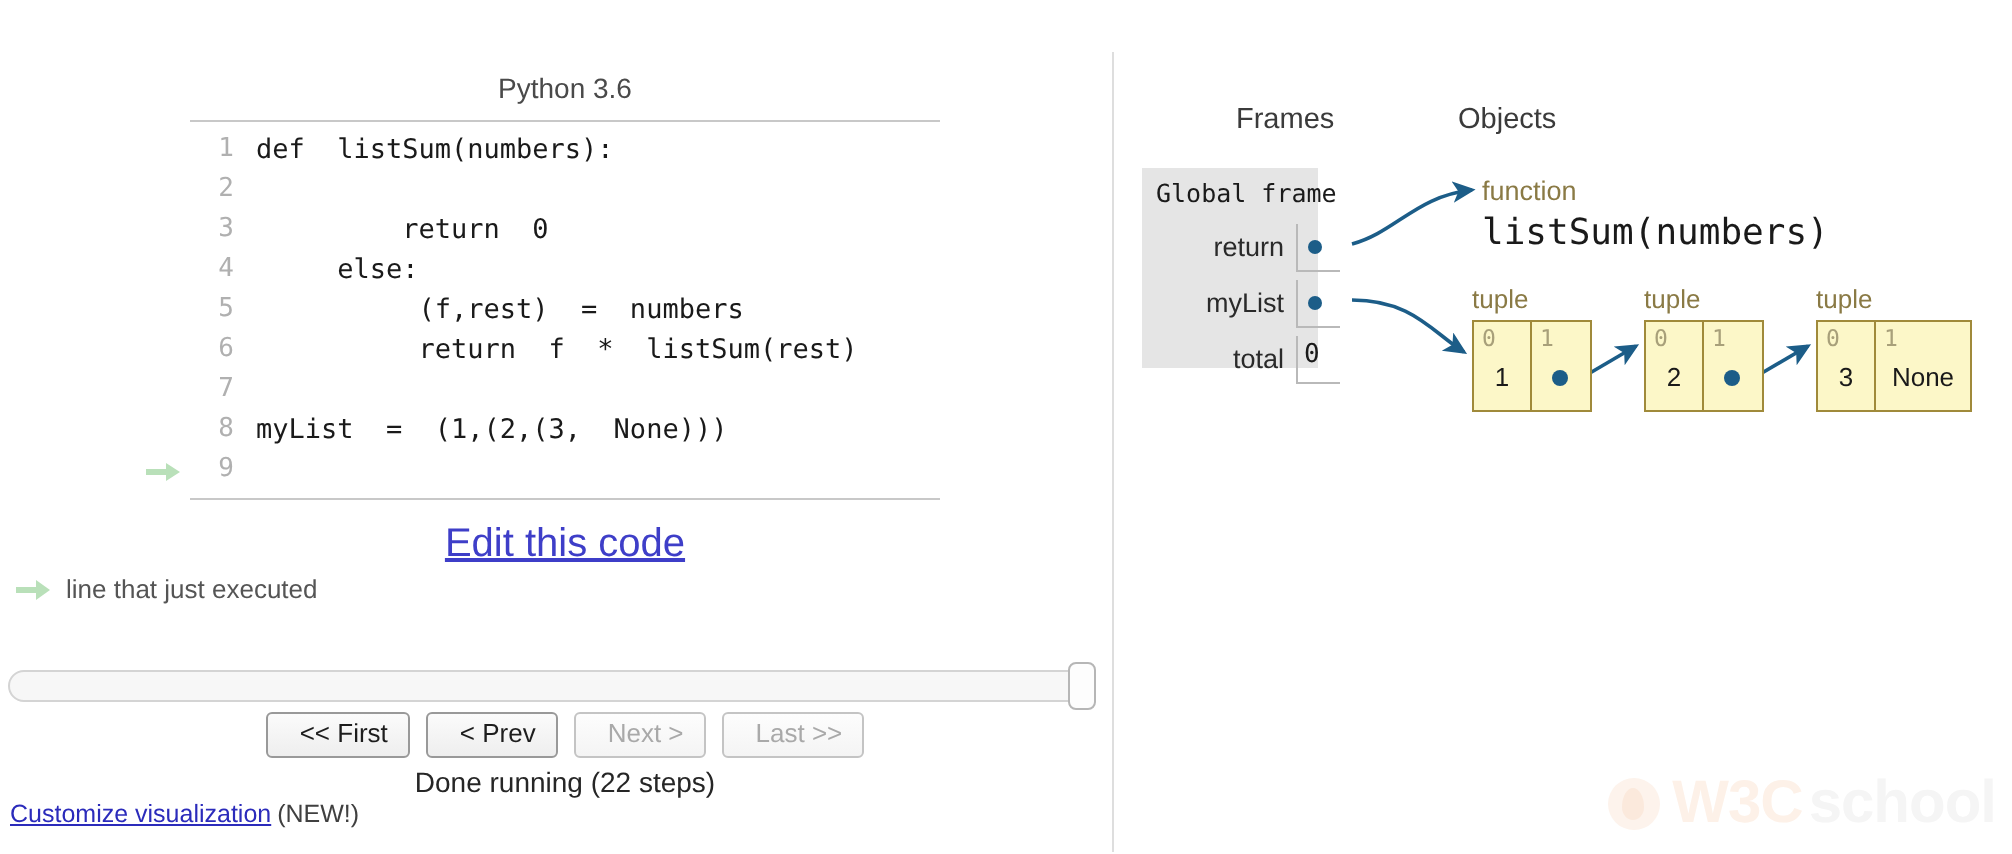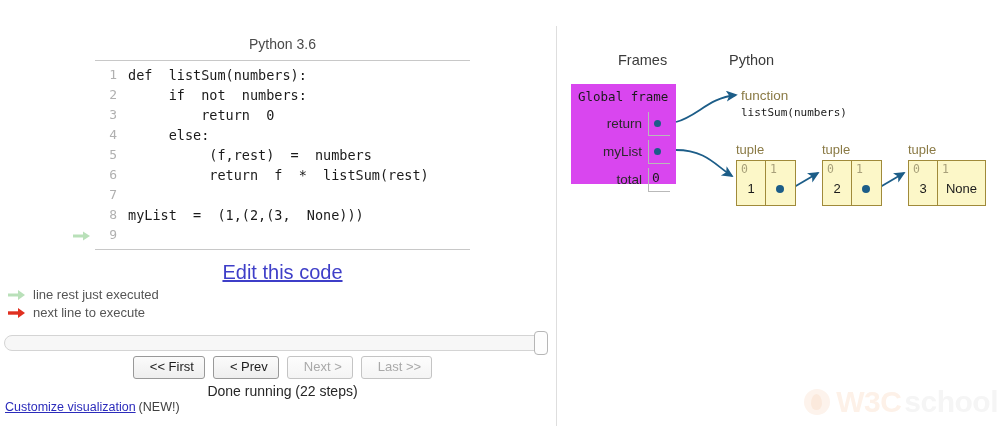--- a/index.html
+++ b/index.html
@@ -133,22 +133,22 @@
   #customize-link{color:#2b2bbb;text-decoration:underline;cursor:pointer;}
   #customize-new{color:#404040;margin-left:3px;}
 
   
   #right-panel{position:absolute;left:556px;top:0;width:450px;height:427px;}
 
   #hdr-frames{position:absolute;left:62px;top:52px;font-size:14.5px;color:#3b3b3b;}
   #hdr-objects{position:absolute;left:173px;top:52px;font-size:14.5px;color:#3b3b3b;}
 
   #global-frame{
-    position:absolute;left:15px;top:84px;width:105px;height:100px;
-    background:#d946ef;
+    position:absolute;left:15px;top:84px;width:88px;height:100px;
+    background:#e5e5e5;
   }
   #global-frame-title{
     position:absolute;left:7px;top:5px;
     font-family:"DejaVu Sans Mono","Liberation Mono",monospace;
     font-size:12.5px;color:#1a1a1a;white-space:nowrap;
   }
   .var-row{
     position:absolute;left:0;width:99px;height:27px;
     display:flex;align-items:center;
   }
@@ -172,21 +172,21 @@
     position:absolute;left:5px;top:8px;width:7px;height:7px;
     border-radius:50%;background:#1c5d88;
   }
 
   #obj-function-label{
     position:absolute;left:185px;top:88px;font-size:13.5px;color:#8a7a45;
   }
   #obj-function-sig{
     position:absolute;left:185px;top:106px;
     font-family:"DejaVu Sans Mono","Liberation Mono",monospace;
-    font-size:11px;color:#1a1a1a;white-space:nowrap;
+    font-size:18px;color:#1a1a1a;white-space:nowrap;
   }
 
   .tuple-group{position:absolute;top:142px;}
   .tuple-label{
     position:absolute;left:0;top:0;font-size:13px;color:#8a7a45;
   }
   .tuple-box{
     position:absolute;left:0;top:18px;
     display:flex;
     border:1px solid #a08a3a;
@@ -222,21 +222,20 @@
 
   <div id="py-version">Python 3.6</div>
 
   <div id="code-block">
       <div class="code-row">
         <span class="lineno">1</span>
         <span class="codetext">def  listSum(numbers):</span>
       </div>
       <div class="code-row">
         <span class="lineno">2</span>
-        <span class="codetext">     if  not  numbers:</span>
       </div>
       <div class="code-row">
         <span class="lineno">3</span>
         <span class="codetext">         return  0</span>
       </div>
       <div class="code-row">
         <span class="lineno">4</span>
         <span class="codetext">     else:</span>
       </div>
       <div class="code-row">
@@ -266,30 +265,23 @@
       </div>
     </div>
 
   <div id="edit-code-link">Edit this code</div>
 
   <div class="legend-row" id="legend-executed">
     <svg width="18" height="12" viewBox="0 0 18 12">
       <path d="M0 6 L11 6" stroke="#b9e0b9" stroke-width="3" fill="none"></path>
       <path d="M10 1 L17 6 L10 11 Z" fill="#b9e0b9"></path>
     </svg>
-    <span class="lg-txt">line rest just executed</span>
+    <span class="lg-txt">line that just executed</span>
   </div>
 
-  <div class="legend-row" id="legend-next">
-    <svg width="18" height="12" viewBox="0 0 18 12">
-      <path d="M0 6 L11 6" stroke="#e03020" stroke-width="3.4" fill="none"></path>
-      <path d="M10 1 L17 6 L10 11 Z" fill="#e03020"></path>
-    </svg>
-    <span class="lg-txt">next line to execute</span>
-  </div>
 
   <div id="slider-track"></div>
   <div id="slider-handle"></div>
 
   <div id="btn-row">
       <button class="vcr-btn">&lt;&lt; First</button>
       <button class="vcr-btn">&lt; Prev</button>
       <button class="vcr-btn disabled">Next &gt;</button>
       <button class="vcr-btn disabled">Last &gt;&gt;</button>
     </div>
@@ -299,21 +291,21 @@
   <div id="customize-row">
     <span id="customize-link">Customize visualization</span><span id="customize-new">(NEW!)</span>
   </div>
 </div>
 
 <div id="panel-divider"></div>
 
 <div id="right-panel">
 
   <div id="hdr-frames">Frames</div>
-  <div id="hdr-objects">Python</div>
+  <div id="hdr-objects">Objects</div>
 
   <div id="global-frame">
     <div id="global-frame-title">Global frame</div>
   <div class="var-row" style="top: 26px;">
         <span class="var-name">return</span>
         <span class="var-val">
           <span class="ptr-dot"></span>
         </span>
       </div>
       <div class="var-row" style="top: 54px;">

